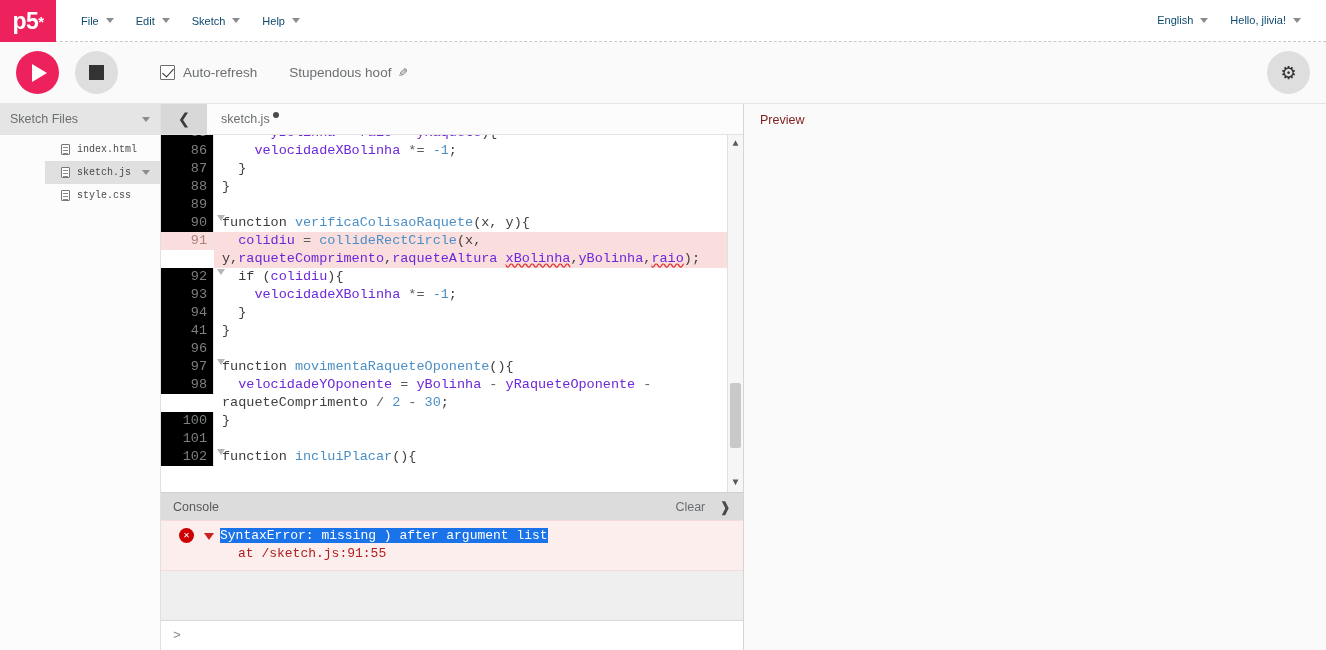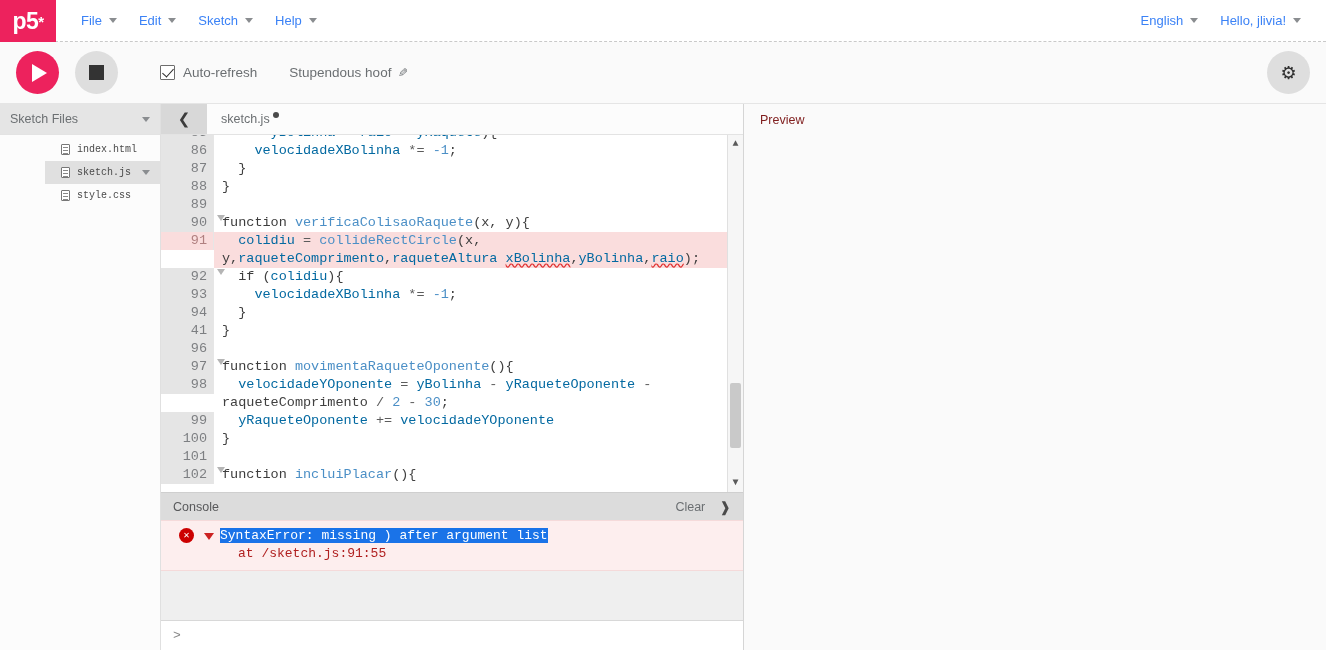--- a/index.html
+++ b/index.html
@@ -28,21 +28,21 @@
     font-size: 23px; font-weight: bold;
     letter-spacing: -0.5px;
     position: relative;
     font-family: "Liberation Sans", sans-serif;
   }
   .logo .star { font-size: 15px; vertical-align: super; line-height: 1; margin-left: 0px;}
   .nav-menu { display: flex; align-items: center; padding-left: 14px; }
   .nav-item {
     display: flex; align-items: center; gap: 7px;
     padding: 0 11px; height: 42px;
-    color: #3b82f6; font-size: 13px; cursor: pointer;
+    color: #0c4a6e; font-size: 11px; cursor: pointer;
   }
   .caret {
     width: 0; height: 0;
     border-left: 4.5px solid transparent;
     border-right: 4.5px solid transparent;
     border-top: 5.5px solid #8a8d90;
     display: inline-block;
   }
   .nav-right { margin-left: auto; display: flex; align-items: flex-end; padding-right: 14px; }
 
@@ -169,39 +169,39 @@
     font-family: "Liberation Mono", monospace;
     font-size: 13.5px; line-height: 18px;
   }
   .cm-scroll { position: absolute; inset: 0 16px 0 0; overflow: hidden; }
   .cm-lines { position: relative; }
   .cm-row { display: flex; align-items: flex-start; min-height: 18px; position: relative; }
   .cm-row.err .cm-gutter, .cm-row.err .cm-code { background: #fadddd; }
   .cm-gutter {
     width: 53px; min-width: 53px;
     text-align: right; padding-right: 6px;
-    color: #7d7f82; background: #e5e5e5;
+    color: #7d7f82; background: #000000;
     border-right: 1px solid #e6e6e6;
     position: relative; user-select: none;
   }
   .cm-row.err .cm-gutter { color: #b08080; }
   .fold {
     position: absolute; right: -12px; top: 1px;
     width: 0; height: 0;
     border-left: 4.5px solid transparent;
     border-right: 4.5px solid transparent;
     border-top: 6px solid #b5b5b5;
   }
   .cm-code {
     flex: 1; padding-left: 8px; white-space: pre-wrap;
     word-break: break-word; color: #404040;
   }
   .kw   { color: #3d3d3d; }
   .fn   { color: #4b8fc6; }
-  .var  { color: #0369a1; }
+  .var  { color: #6d28d9; }
   .num  { color: #4b8fc6; }
   .op   { color: #5c5c5c; }
   .pl   { color: #404040; }
   .squig {
     text-decoration: underline wavy #e03030;
     text-decoration-skip-ink: none;
   }
   
   .cm-vscroll {
     position: absolute; right: 0; top: 0; bottom: 0; width: 16px;
@@ -425,24 +425,20 @@
               </div>
               <div class="cm-row">
                 <div class="cm-gutter">97<span class="fold"></span></div>
                 <div class="cm-code"><span class="kw">function </span><span class="fn">movimentaRaqueteOponente</span><span class="pl">(){</span></div>
               </div>
               <div class="cm-row">
                 <div class="cm-gutter">98</div>
                 <div class="cm-code"><span class="pl">  </span><span class="var">velocidadeYOponente</span><span class="op"> = </span><span class="var">yBolinha</span><span class="op"> - </span><span class="var">yRaqueteOponente</span><span class="op"> - </span><span class="pl">raqueteComprimento</span><span class="op"> / </span><span class="num">2</span><span class="op"> - </span><span class="num">30</span><span class="pl">;</span></div>
               </div>
               <div class="cm-row">
-                <div class="cm-gutter">99</div>
-                <div class="cm-code"><span class="pl">  </span><span class="var">yRaqueteOponente</span><span class="op"> += </span><span class="var">velocidadeYOponente</span></div>
-              </div>
-              <div class="cm-row">
                 <div class="cm-gutter">100</div>
                 <div class="cm-code"><span class="pl">}</span></div>
               </div>
               <div class="cm-row">
                 <div class="cm-gutter">101</div>
                 <div class="cm-code"><span class="pl"></span></div>
               </div>
               <div class="cm-row">
                 <div class="cm-gutter">102<span class="fold"></span></div>
                 <div class="cm-code"><span class="kw">function </span><span class="fn">incluiPlacar</span><span class="pl">(){</span></div>

